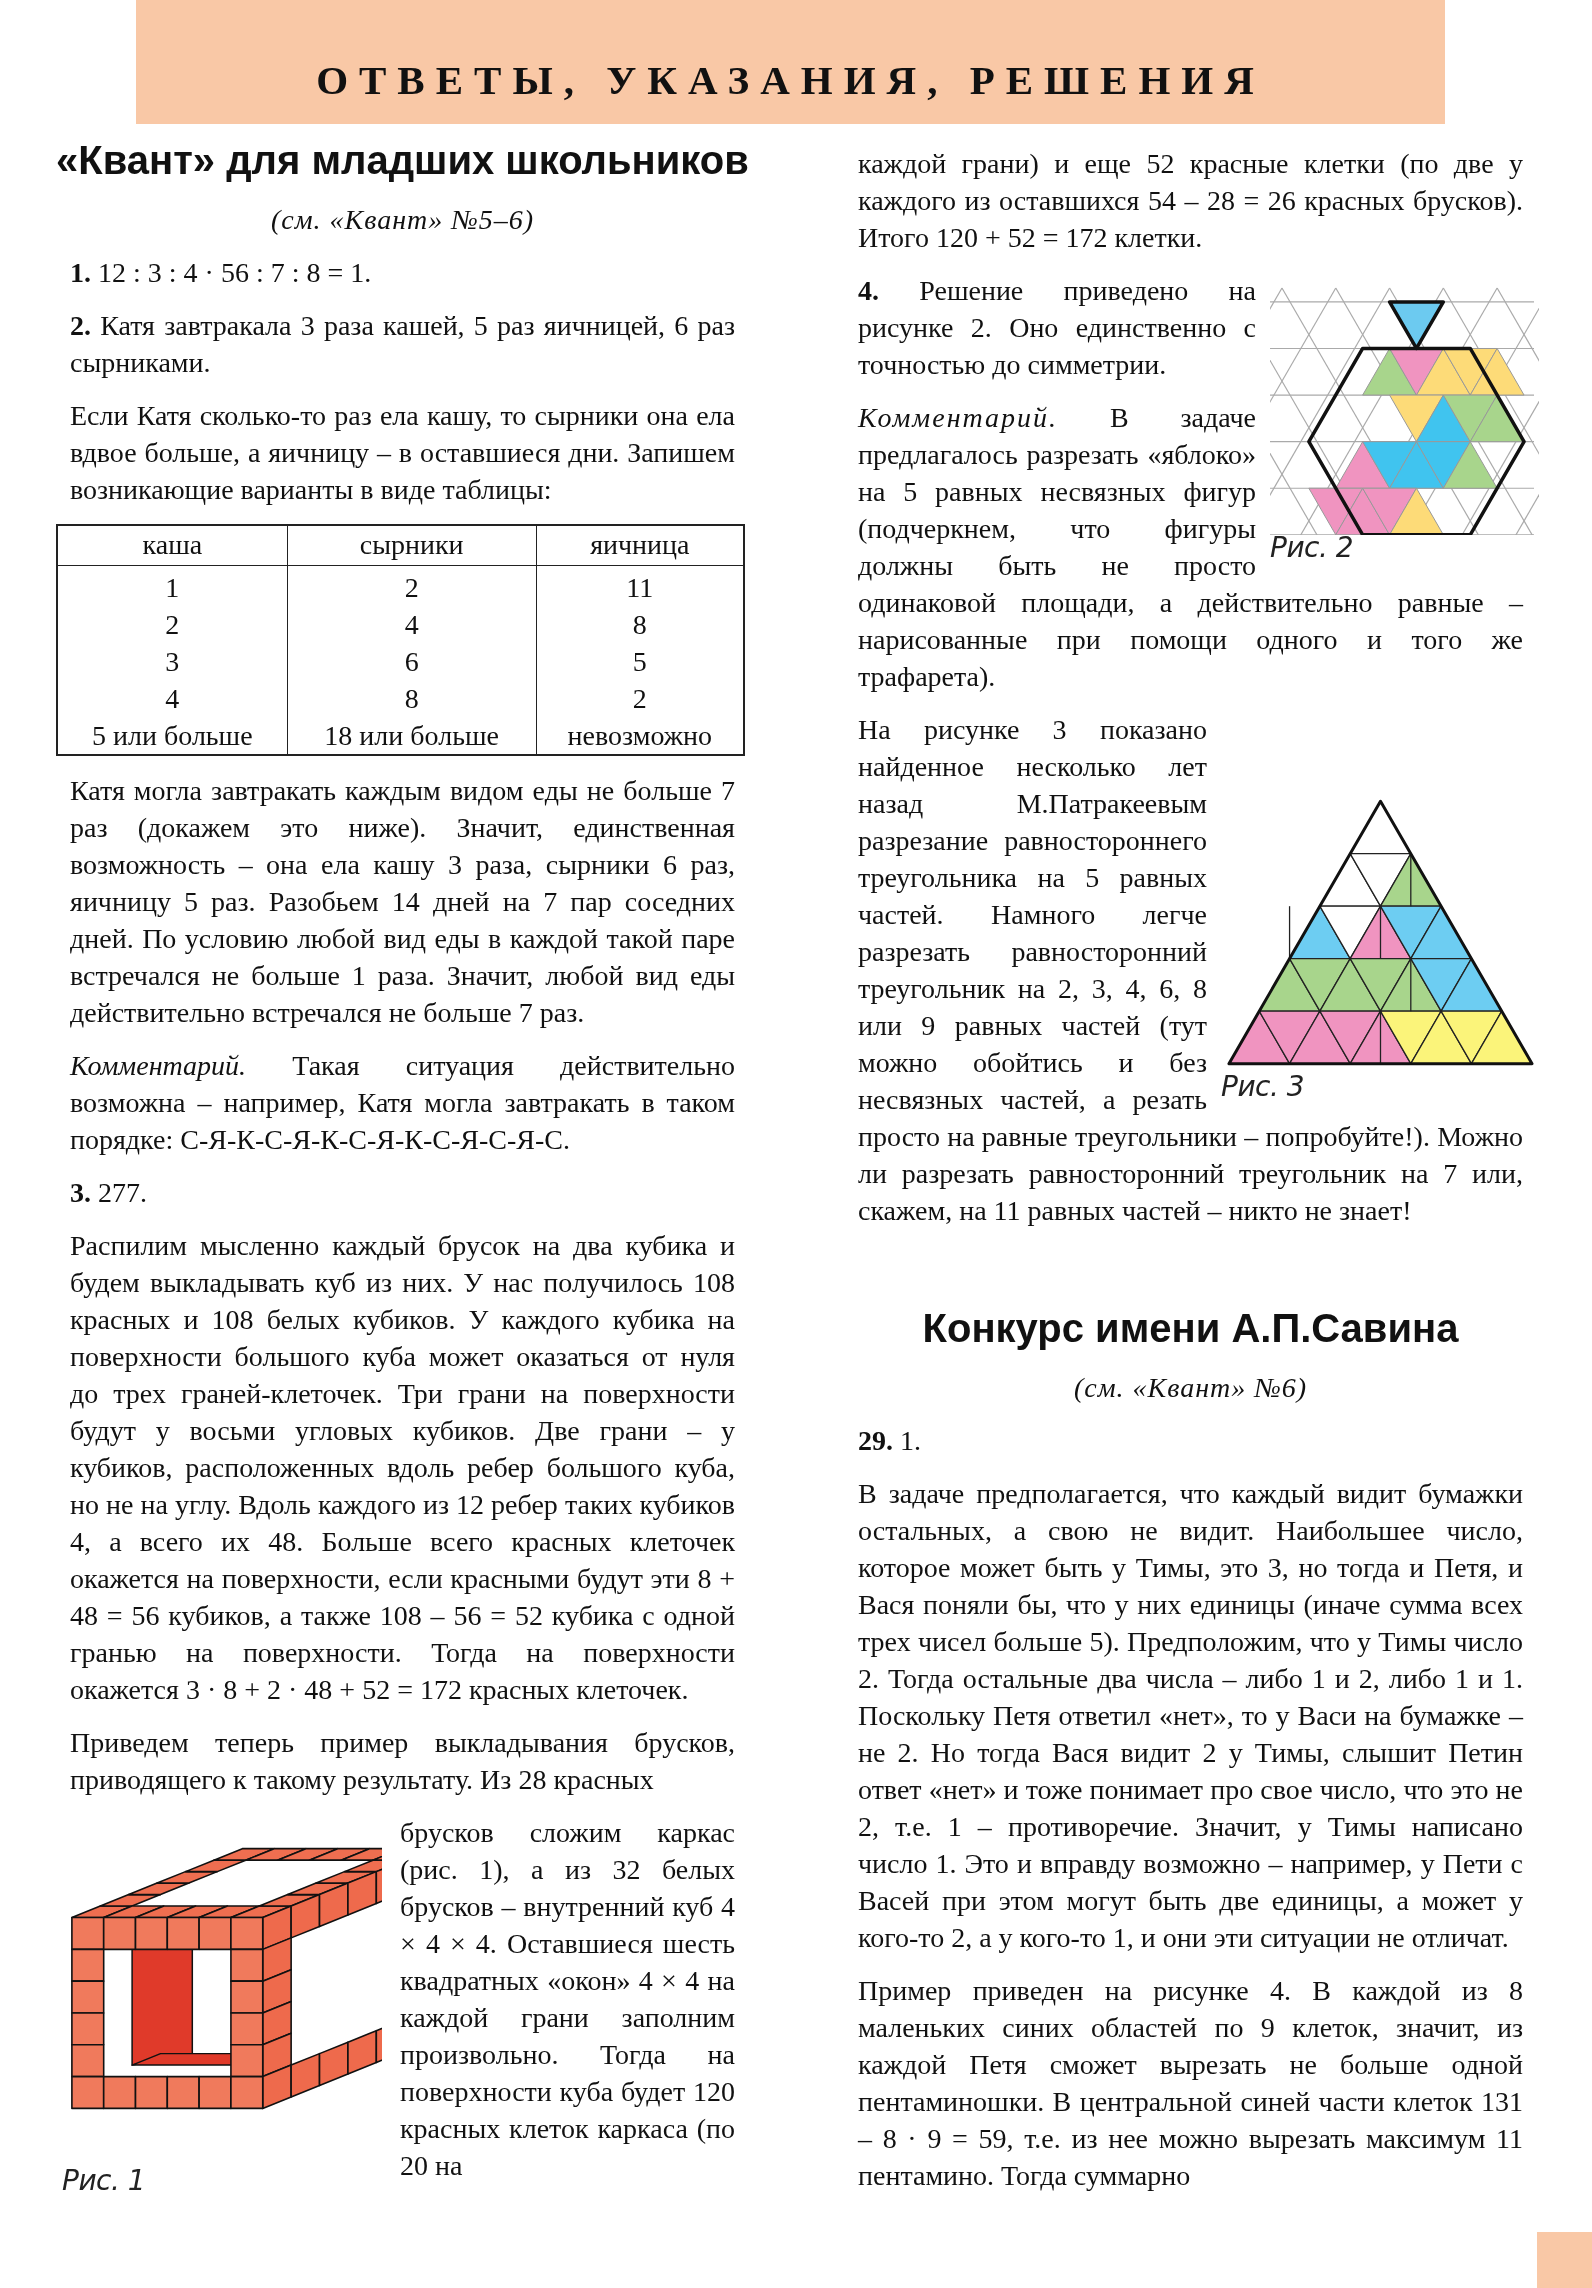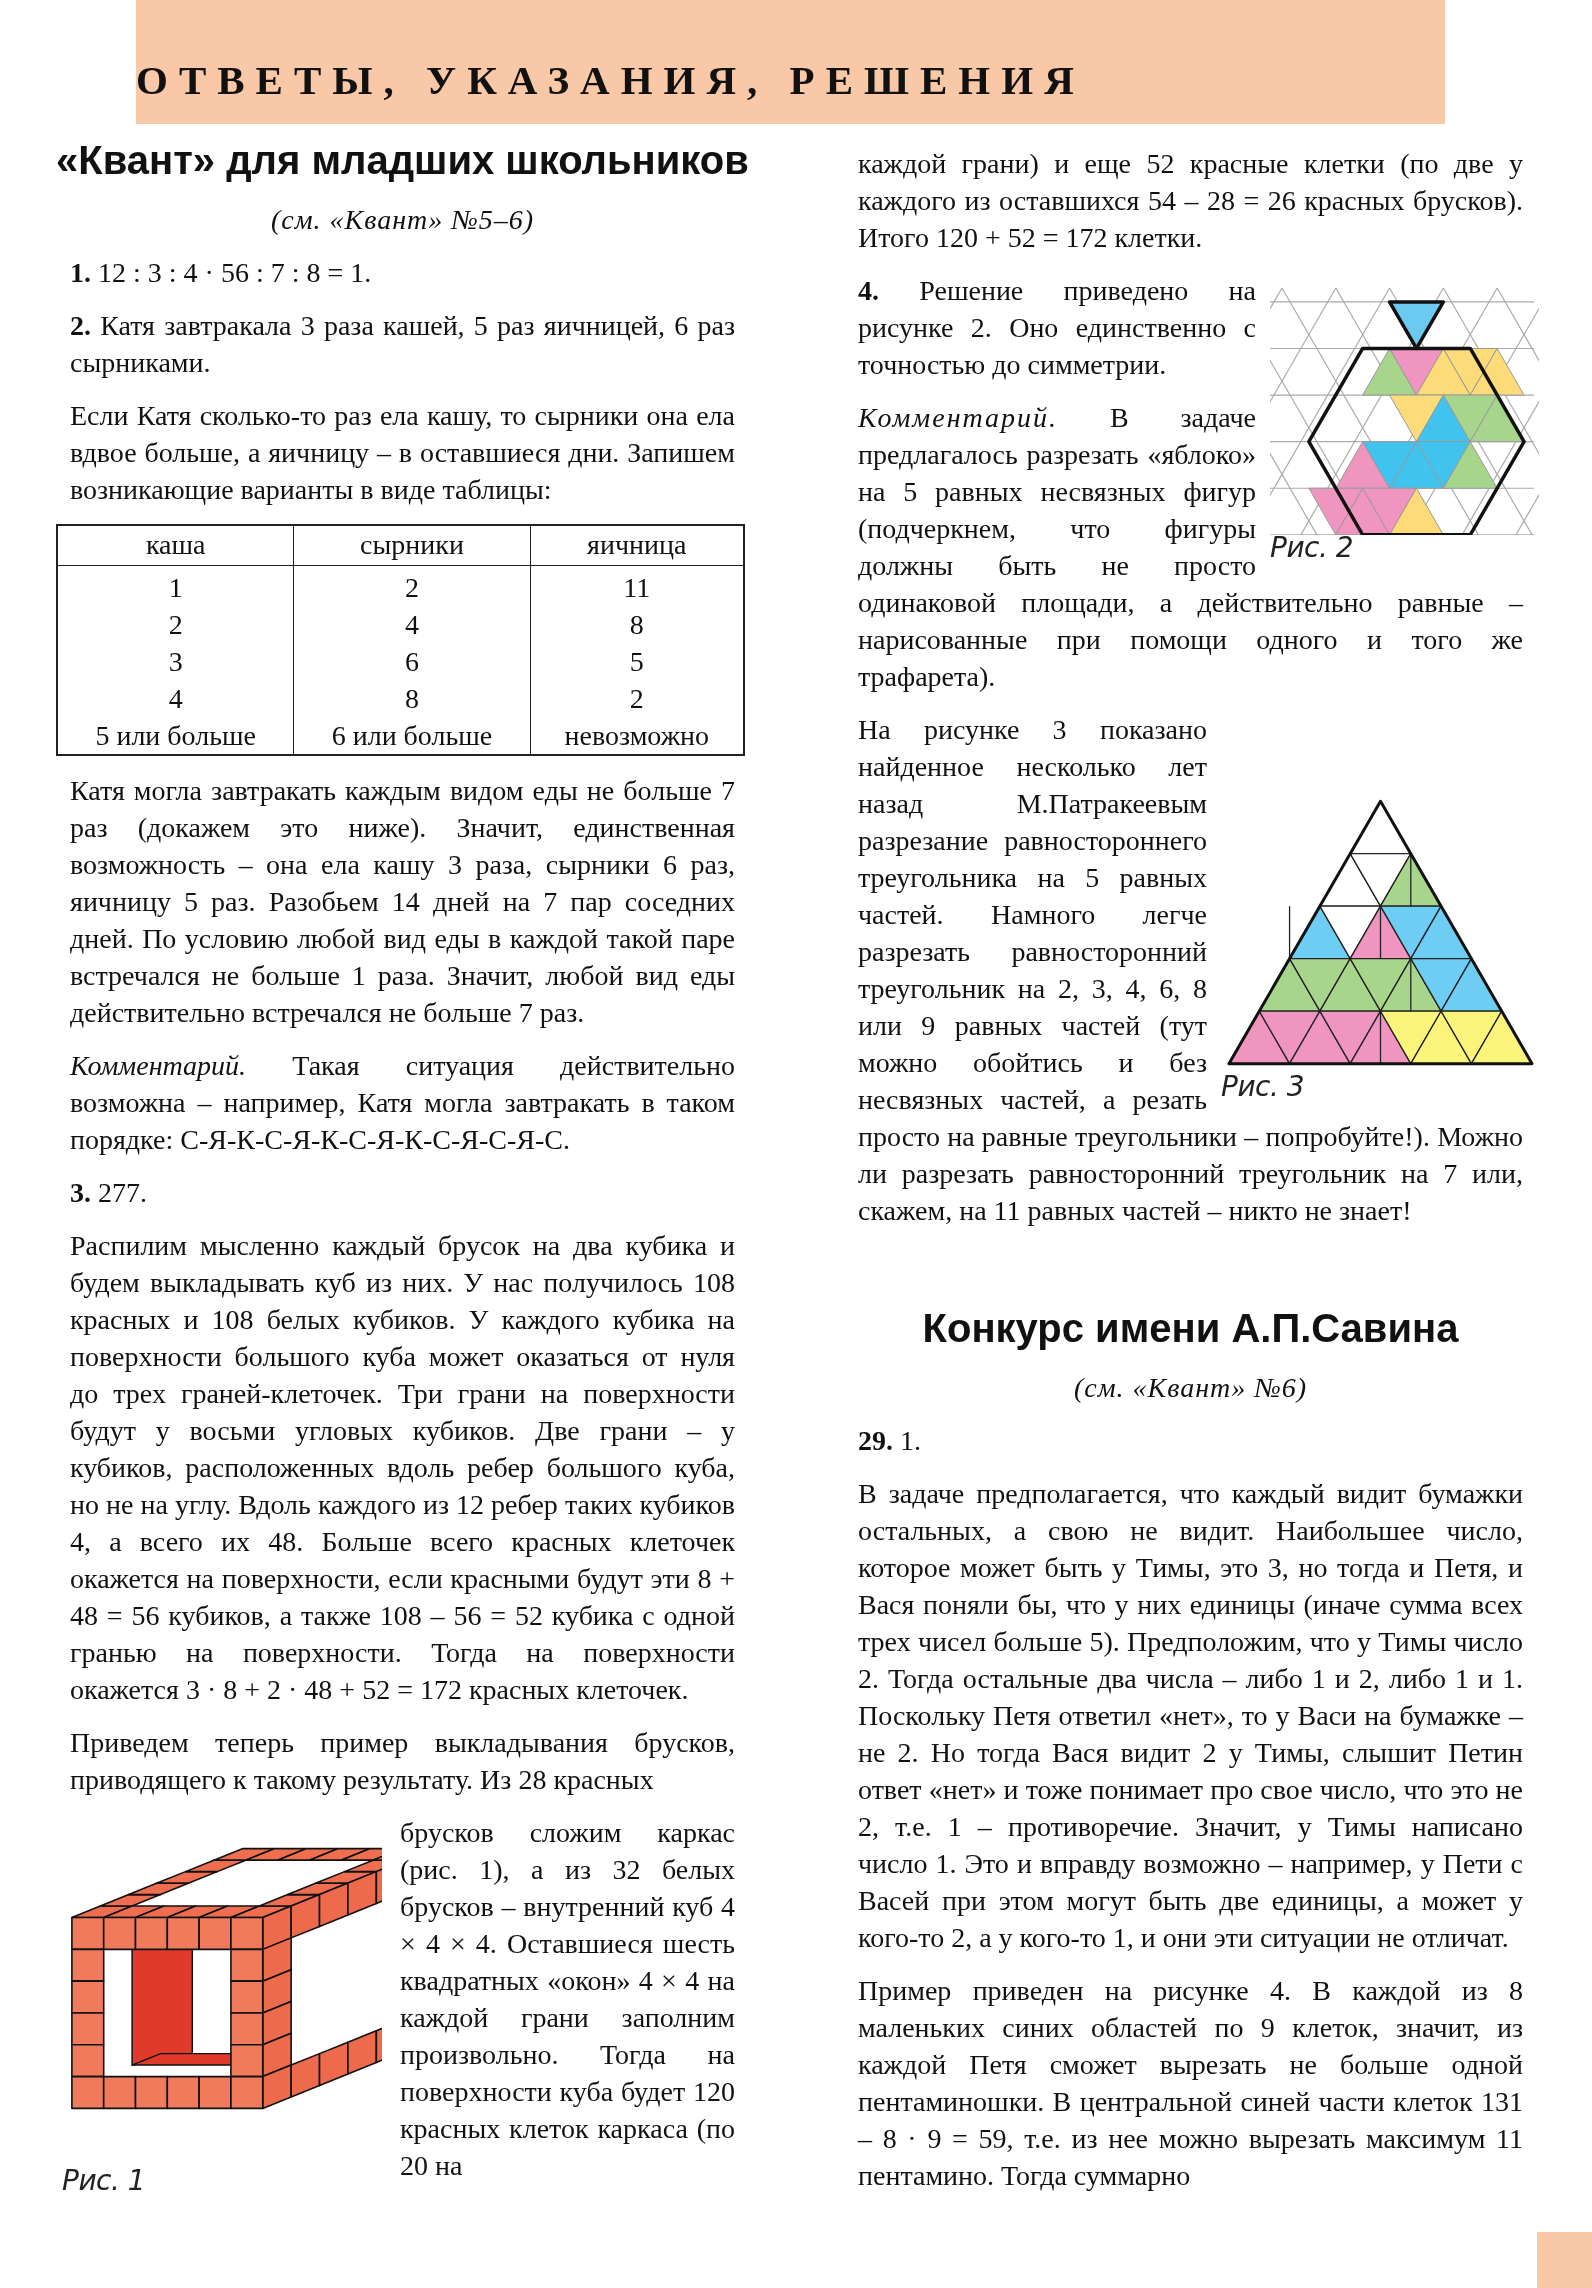--- a/index.html
+++ b/index.html
@@ -6,21 +6,21 @@
   body {
     width: 1592px; height: 2289px; position: relative; overflow: hidden;
     background: #ffffff; color: #111;
     font-family: "Liberation Serif", "DejaVu Serif", serif;
   }
   .header-band {
     position: absolute; left: 136px; top: 0; width: 1309px; height: 124px;
     background: #f9c8a6;
   }
   .header-title {
-    position: absolute; left: 0; right: 0; top: 56px; 
+    position: absolute; left: 0; right: 0; top: 56px; text-align: center;
     font-family: "Liberation Serif", serif; font-weight: bold;
     font-size: 41px; letter-spacing: 11px; color: #111;
   }
   .corner-tab {
     position: absolute; left: 1537px; top: 2232px; width: 55px; height: 57px;
     background: #f9c8a6;
   }
   .col {
     position: absolute; top: 129px;
     font-size: 28px; line-height: 37px; text-align: justify;
@@ -98,21 +98,21 @@
         <td>6</td>
         <td>5</td>
       </tr>
       <tr>
         <td>4</td>
         <td>8</td>
         <td>2</td>
       </tr>
       <tr>
         <td>5 или больше</td>
-        <td>6 или больше</td>
+        <td>18 или больше</td>
         <td>невозможно</td>
       </tr>
     </tbody>
   </table>
 
   <p>Катя могла завтракать каждым видом еды не больше 7 раз (докажем это ниже). Значит, единственная возможность – она ела кашу 3 раза, сырники 6 раз, яичницу 5 раз. Разобьем 14 дней на 7 пар соседних дней. По условию любой вид еды в каждой такой паре встречался не больше 1 раза. Значит, любой вид еды действительно встречался не больше 7 раз.</p>
   <p><span class="it">Комментарий.</span><span> Такая ситуация действительно возможна – например, Катя могла завтракать в таком порядке: С-Я-К-С-Я-К-С-Я-К-С-Я-С-Я-С.</span></p>
   <p><span class="num">3.</span><span> 277.</span></p>
   <p>Распилим мысленно каждый брусок на два кубика и будем выкладывать куб из них. У нас получилось 108 красных и 108 белых кубиков. У каждого кубика на поверхности большого куба может оказаться от нуля до трех граней-клеточек. Три грани на поверхности будут у восьми угловых кубиков. Две грани – у кубиков, расположенных вдоль ребер большого куба, но не на углу. Вдоль каждого из 12 ребер таких кубиков 4, а всего их 48. Больше всего красных клеточек окажется на поверхности, если красными будут эти 8 + 48 = 56 кубиков, а также 108 – 56 = 52 кубика с одной гранью на поверхности. Тогда на поверхности окажется 3 · 8 + 2 · 48 + 52 = 172 красных клеточек.</p>
   <p>Приведем теперь пример выкладывания брусков, приводящего к такому результату. Из 28 красных</p>

